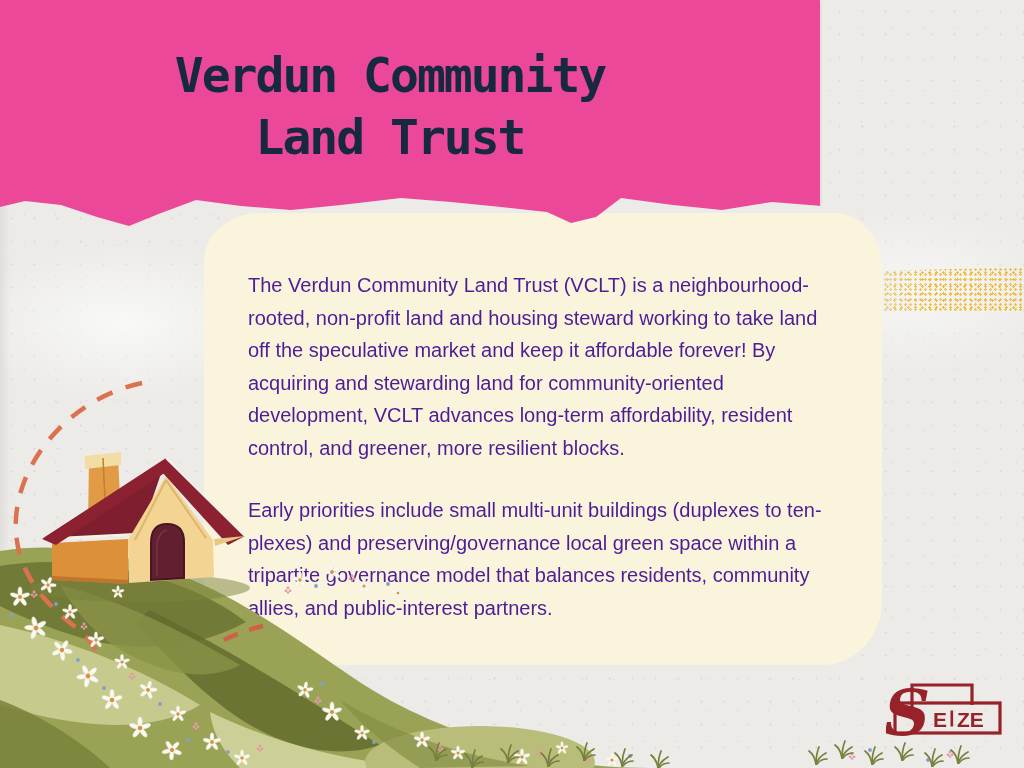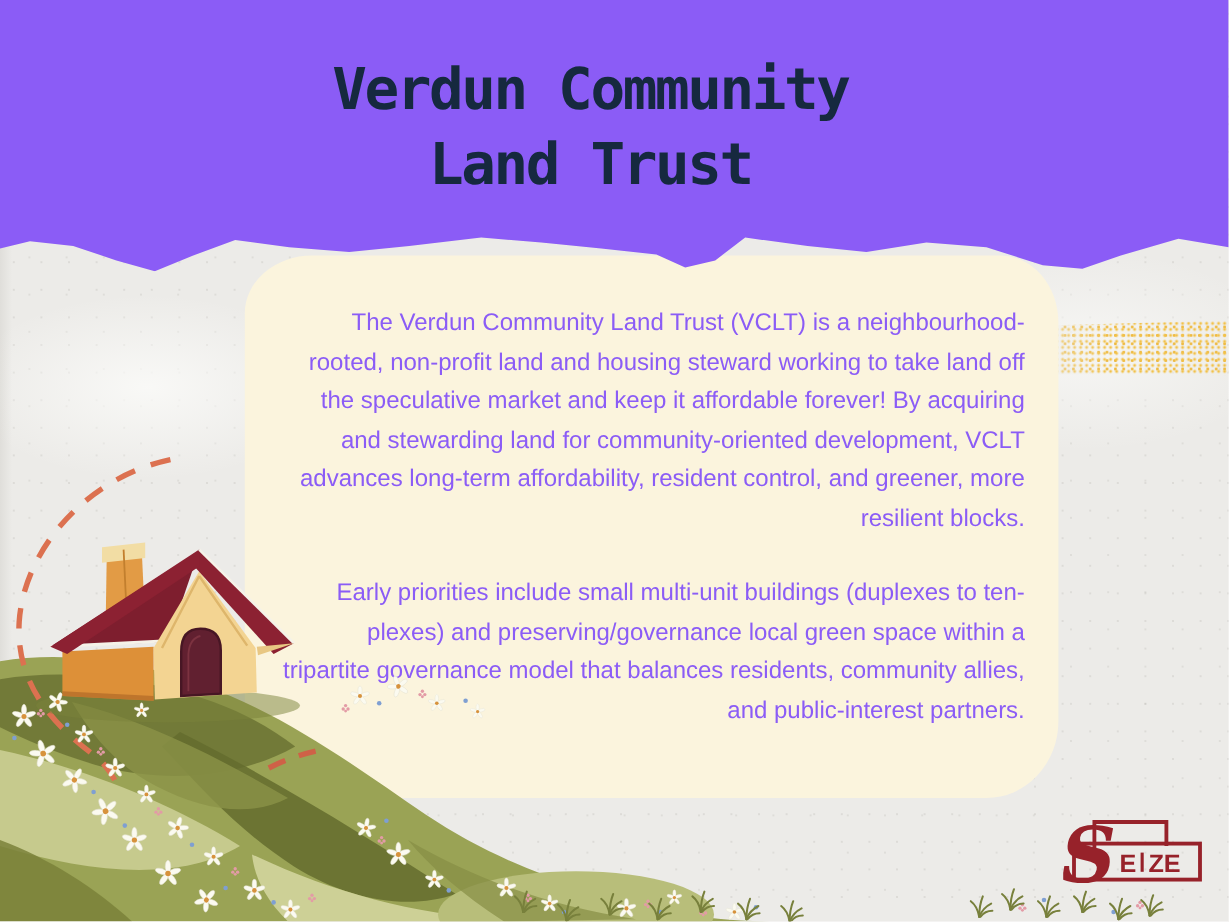--- a/index.html
+++ b/index.html
@@ -38,28 +38,28 @@
 
   
   .cream-card{
     position:absolute;left:204px;top:213px;width:678px;height:452px;z-index:3;
     background:#fbf4dd;
     border-radius:56px 48px 60px 70px / 48px 56px 64px 52px;
     box-sizing:border-box;
     padding:40px 28px 0 28px;
   }
   .cream-card p{
-    margin:0;color:#8b5cf6;font-size:20px;line-height:32.5px;text-align:right;
+    margin:16px;color:#4c1d95;font-size:20px;line-height:32.5px;text-align:left;
   }
   .cream-card p + p{margin-top:30px;}
 
   
   .white-top{
-    position:absolute;left:0;top:0;width:1024px;height:236px;z-index:4;
-    background:#8b5cf6;
+    position:absolute;left:0;top:0;width:820px;height:236px;z-index:4;
+    background:#ec4899;
     clip-path:polygon(0 0,1024px 0,1024px 206px,982px 199px,934px 213px,902px 224px,869px 221px,
       822px 206px,772px 202px,722px 210px,673px 205px,621px 198px,596px 217px,571px 223px,547px 212px,
       501px 207px,451px 202px,401px 198px,341px 205px,291px 210px,241px 206px,196px 200px,
       161px 213px,129px 226px,97px 217px,61px 205px,25px 201px,0 207px);
     filter:drop-shadow(0 2px 1.5px rgba(110,110,104,.28));
   }
   .title-block{
     margin-top:44px;width:100%;text-align:center;transform:translateX(-20px);
     font-family:"DejaVu Sans Mono",monospace;font-weight:700;
     font-size:48px;line-height:62px;letter-spacing:-2px;color:#16293f;

